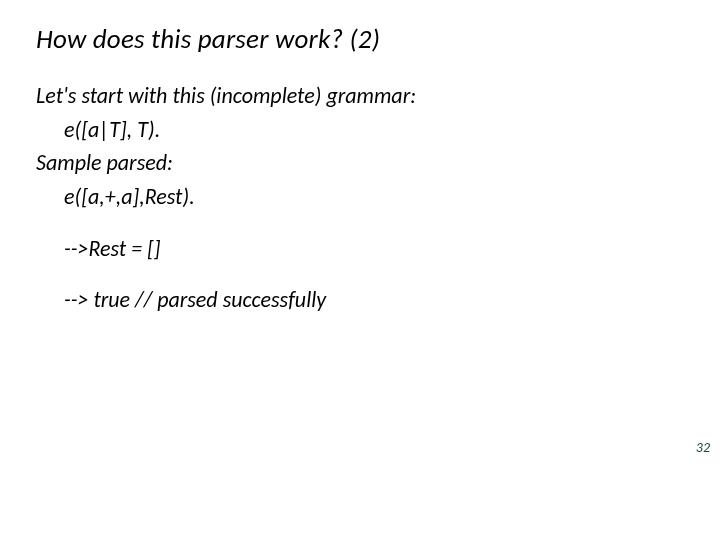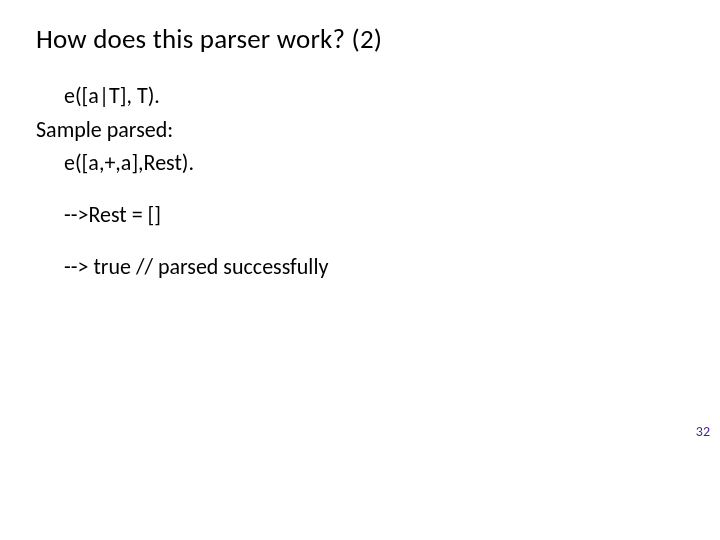--- a/index.html
+++ b/index.html
@@ -1,31 +1,32 @@
 <!DOCTYPE html>
 <html><head>
 <meta charset="utf-8">
 <style>
   * { margin: 0; padding: 0; box-sizing: border-box; }
   html, body { width: 720px; height: 540px; background: #fff; font-family: Calibri, "Segoe UI", sans-serif; color: #000; }
-  .slide { position: relative; width: 720px; height: 464px; padding: 22px 36px 0 36px; }
+  .slide { position: relative; width: 720px; height: 464px; padding: 22px 36px 0 36px; font-style: italic; }
   .title { font-size: 27px; font-weight: 400; margin-bottom: 26px; letter-spacing: 0.2px; }
   .line { font-size: 22px; font-weight: 400; line-height: 1.35; }
   .indent1 { padding-left: 28px; }
   .code  { font-family: Calibri, "Segoe UI", sans-serif; }
   .block { margin-bottom: 4px; }
   .gap-md { height: 22px; }
-  .pagenum { position: absolute; right: 10px; bottom: 24px; font-size: 14px; color: #4c1d95; }
+  .pagenum { position: absolute; right: 10px; bottom: 8px; font-size: 14px; color: #14532d; }
 </style>
 </head>
 <body>
 
 <div class="slide">
   <div class="title">How does this parser work? (2)</div>
 
+  <div class="line block">Let's start with this (incomplete) grammar:</div>
   <div class="line indent1 code block">e([a|T], T).</div>
 
   <div class="line block">Sample parsed:</div>
 
   <div class="line indent1 code">e([a,+,a],Rest).</div>
   <div class="gap-md"></div>
 
   <div class="line indent1 code">--&gt;Rest = []</div>
   <div class="gap-md"></div>
 

